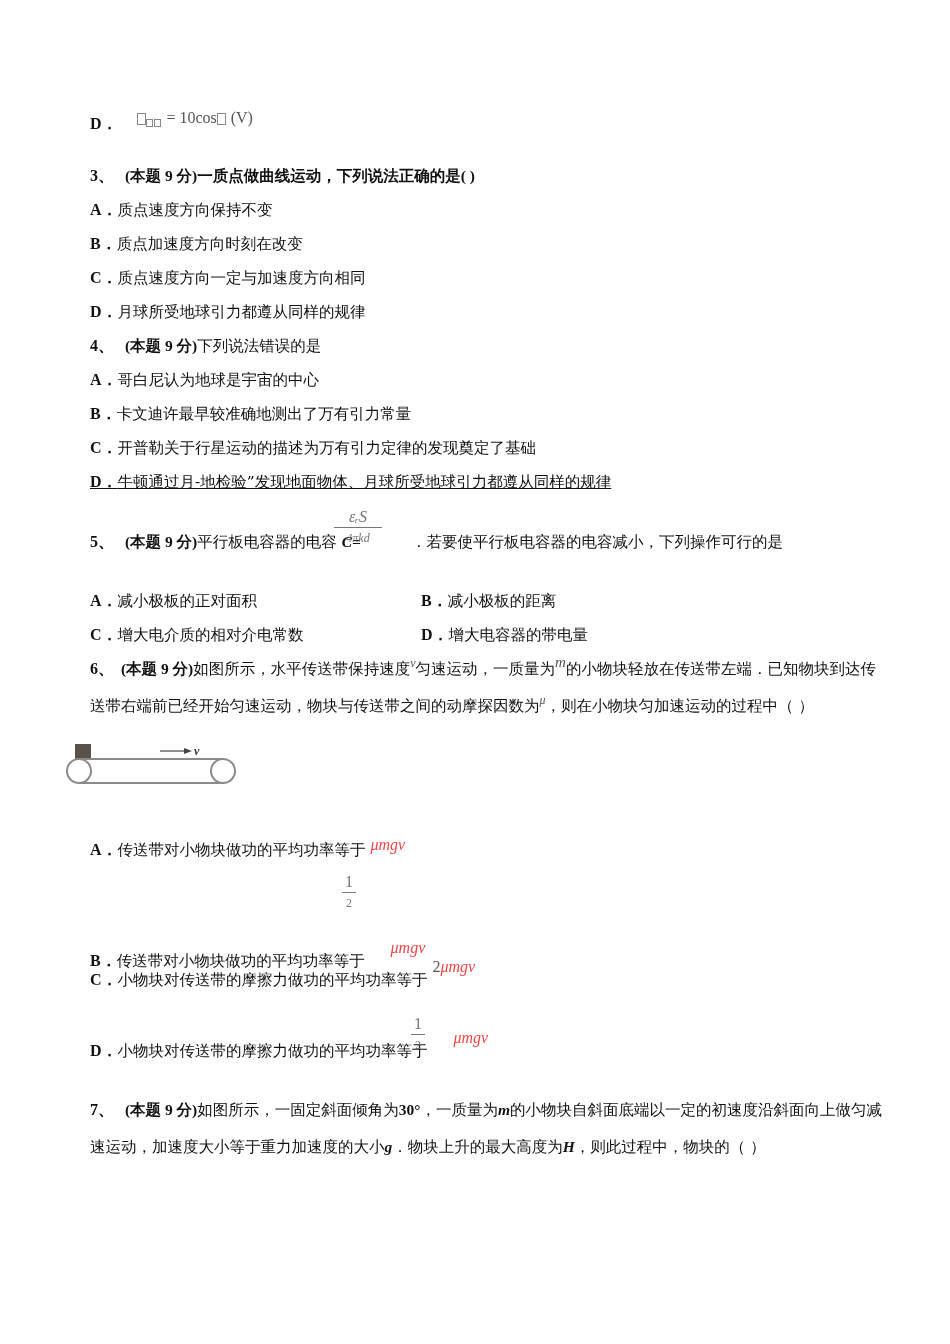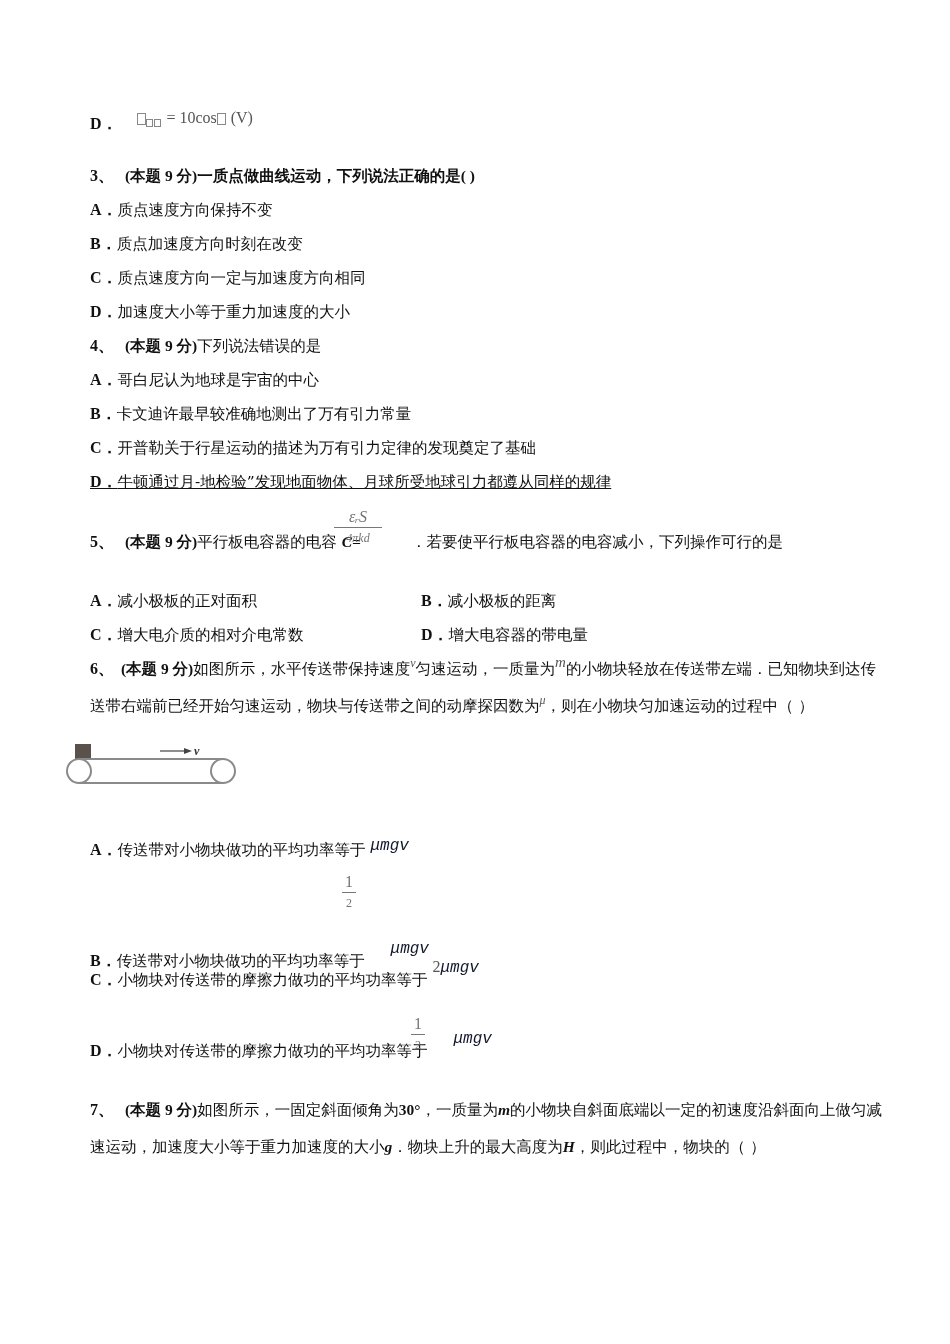--- a/index.html
+++ b/index.html
@@ -2,21 +2,21 @@
 <html><head>
 <meta charset="utf-8">
 <style>
   html, body { margin: 0; padding: 0; background: #ffffff; }
   body { width: 950px; height: 1344px; position: relative; overflow: hidden;
          font-family: "DejaVu Serif", "Liberation Serif", serif; color: #111; }
   .line { position: absolute; left: 46px; font-size: 15.5px; white-space: nowrap; line-height: 20px; margin-left: 44px; }
   .lbl { font-weight: bold; font-family: "Liberation Serif", "DejaVu Serif", serif; font-size: 16px; }
   .qnum { font-weight: bold; font-family: "Liberation Serif", "DejaVu Serif", serif; font-size: 16px; }
   .pts { font-weight: bold; font-family: "Liberation Serif", "DejaVu Serif", serif; }
-  .math { font-family: Liberation Mono, monospace; font-style: italic; color: #0f172a; font-size: 16px; }
+  .math { font-family: Liberation Serif, serif; font-style: italic; color: #ef4444; font-size: 16px; }
   .math-up { font-family: "Liberation Serif", "DejaVu Serif", serif; color: #555; }
   .mathbold { font-family: "Liberation Serif", "DejaVu Serif", serif; font-style: italic; font-weight: bold; }
   .sup { position: relative; top: -7px; font-size: 12px; color: #555; font-style: italic; font-family: "Liberation Serif", serif; }
   .frac { position: absolute; text-align: center; font-family: "Liberation Serif", serif; color: #737373; }
   .frac .num { display: block; font-size: 16px; line-height: 20px; }
   .frac .bar { display: block; border-top: 1px solid #777; }
   .frac .den { display: block; font-size: 12px; line-height: 20px; }
   .col2 { position: absolute; left: 377px; }
   .box { display: inline-block; width: 7px; height: 10px; border: 1px solid #888; vertical-align: middle; }
   .boxs { display: inline-block; width: 5px; height: 6px; border: 1px solid #888; vertical-align: -2px; margin-right: 1px; }
@@ -33,21 +33,21 @@
   </span>
 </div>
 
 <div class="line" style="top:166px;">
   <span class="qnum">3、</span>
   <span class="pts" style="margin-left:6px;">(本题 9 分)</span><span class="pts">一质点做曲线运动，下列说法正确的是(    )</span>
 </div>
 <div class="line" style="top:200px;"><span class="lbl">A．</span><span>质点速度方向保持不变</span></div>
 <div class="line" style="top:234px;"><span class="lbl">B．</span><span>质点加速度方向时刻在改变</span></div>
 <div class="line" style="top:268px;"><span class="lbl">C．</span><span>质点速度方向一定与加速度方向相同</span></div>
-<div class="line" style="top:302px;"><span class="lbl">D．</span><span>加速度大小等于重力加速度的大小</span></div>
+<div class="line" style="top:302px;"><span class="lbl">D．</span><span>月球所受地球引力都遵从同样的规律</span></div>
 
 <div class="line" style="top:336px;">
   <span class="qnum">4、</span>
   <span class="pts" style="margin-left:6px;">(本题 9 分)</span><span>下列说法错误的是</span>
 </div>
 <div class="line" style="top:370px;"><span class="lbl">A．</span><span>哥白尼认为地球是宇宙的中心</span></div>
 <div class="line" style="top:404px;"><span class="lbl">B．</span><span>卡文迪许最早较准确地测出了万有引力常量</span></div>
 <div class="line" style="top:438px;"><span class="lbl">C．</span><span>开普勒关于行星运动的描述为万有引力定律的发现奠定了基础</span></div>
 <div class="line" style="top:472px;text-decoration:underline;"><span class="lbl">D．</span><span>牛顿通过月-地检验”发现地面物体、月球所受地球引力都遵从同样的规律</span></div>
 

